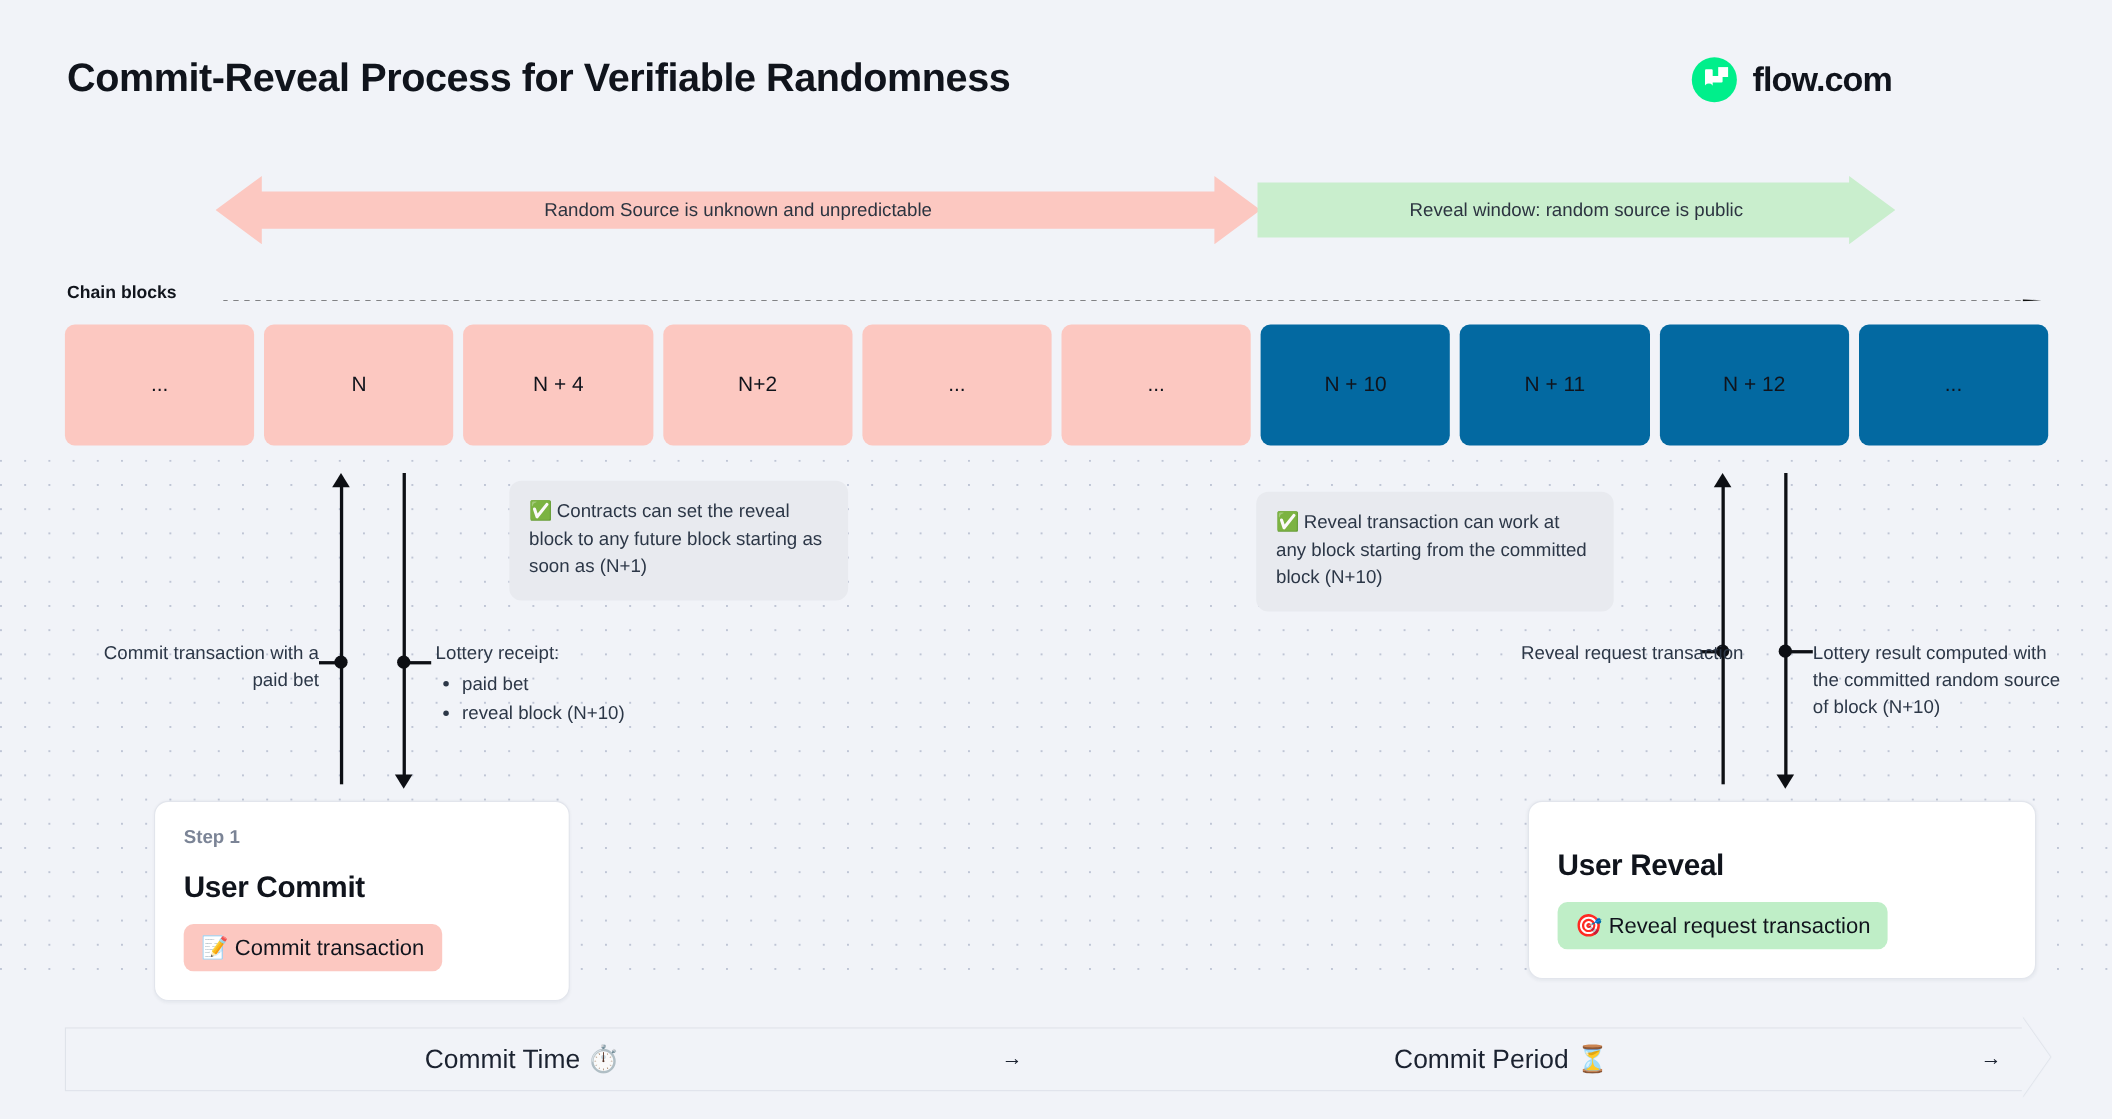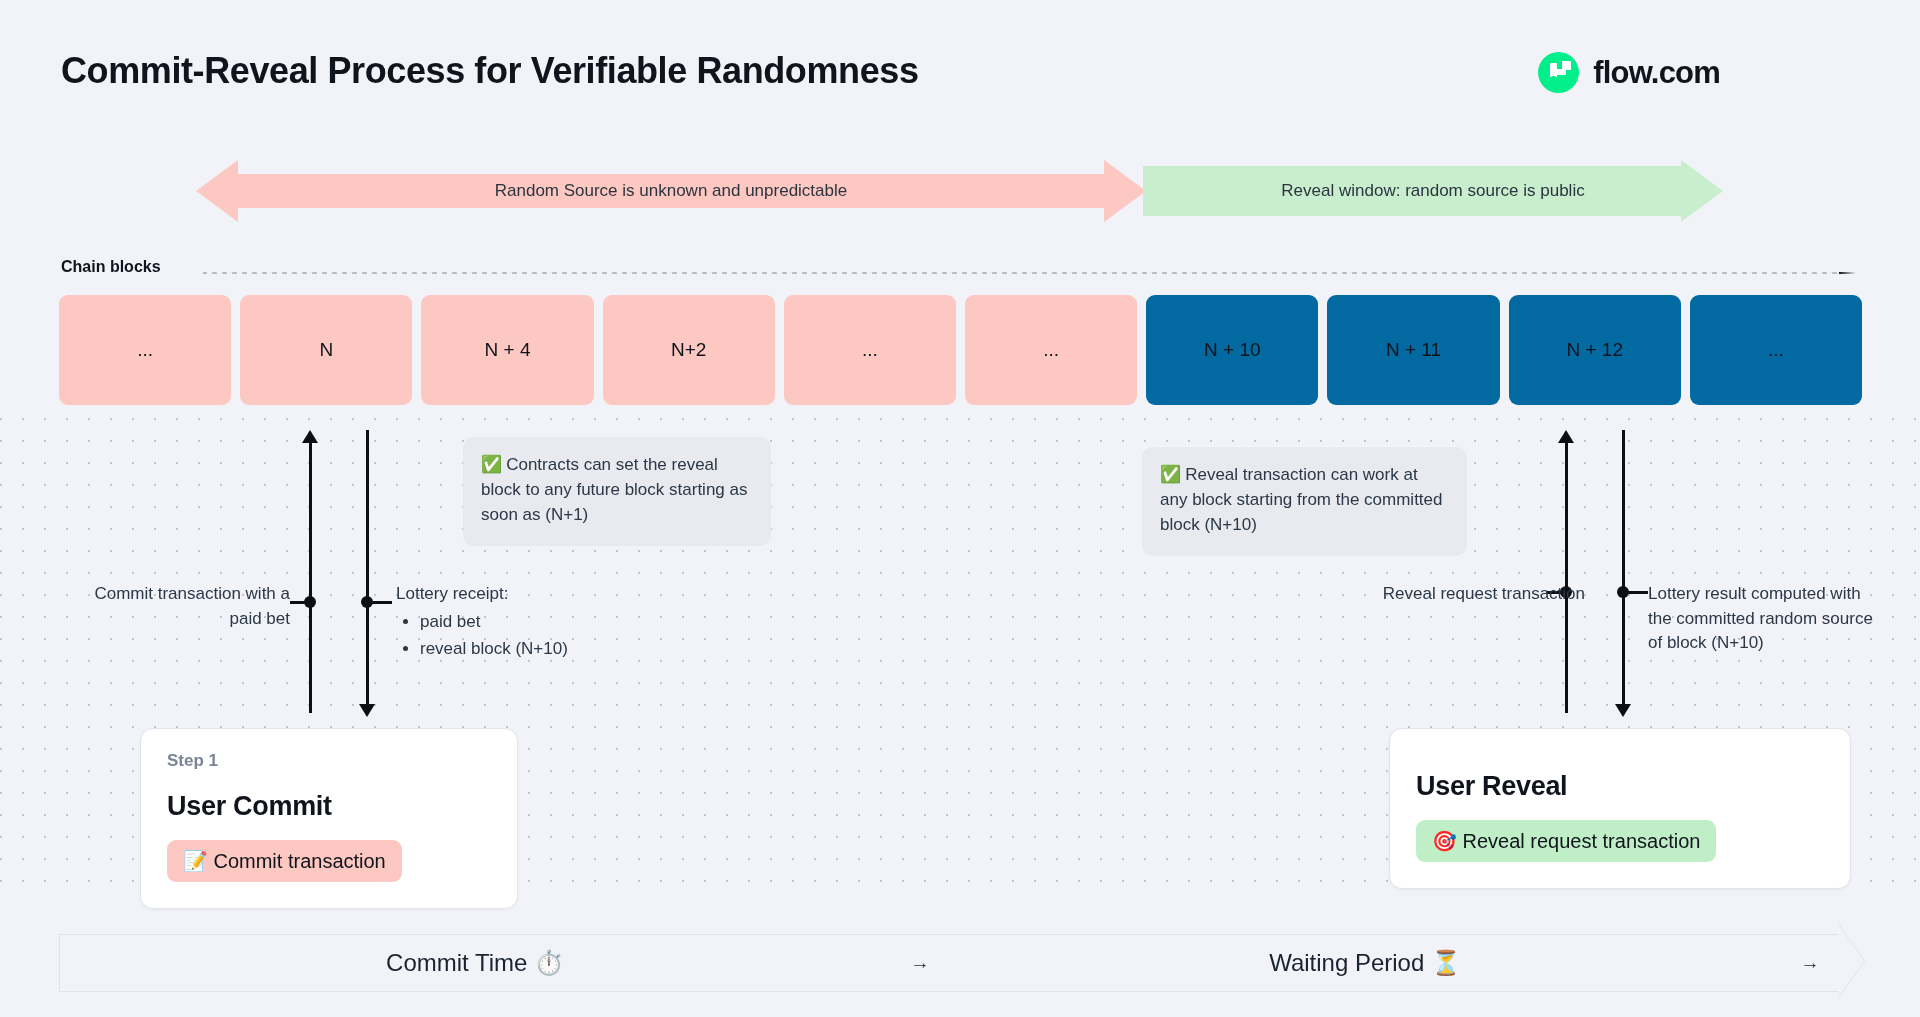--- a/index.html
+++ b/index.html
@@ -374,18 +374,18 @@
   </div>
 </div>
 
 <div id="timeline">
   <div class="phase">
     <span>Commit Time</span>
     <span>⏱️</span>
   </div>
   <div class="sep">→</div>
   <div class="phase">
-    <span>Waiting Period</span>
+    <span>Commit Period</span>
     <span>⏳</span>
   </div>
   <div class="sep">→</div>
 </div>
 <div id="timeline-cap"></div>
 
 </body></html>

